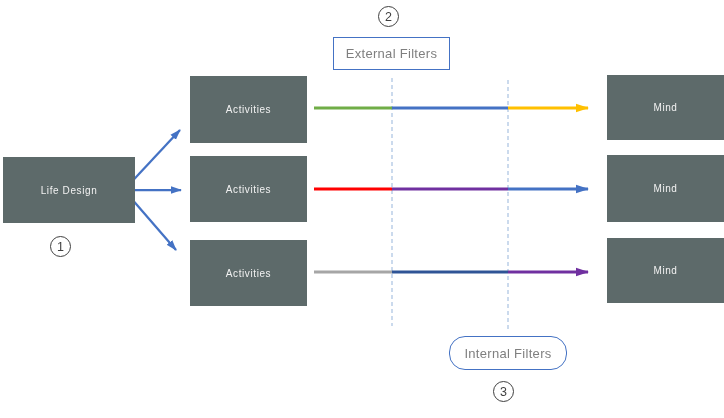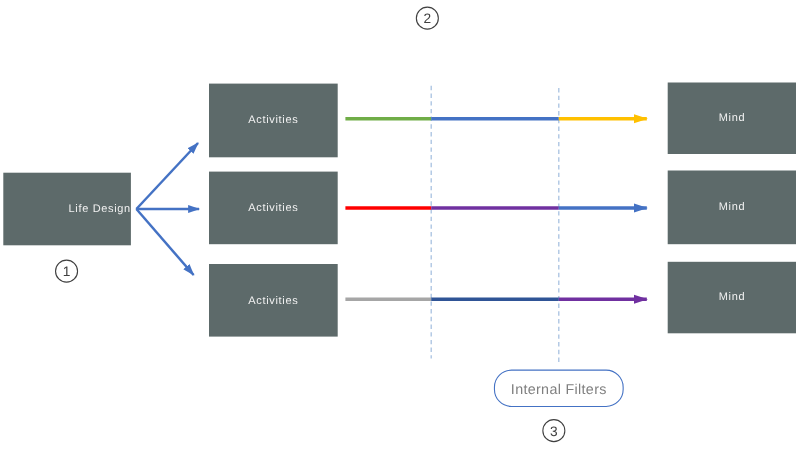--- a/index.html
+++ b/index.html
@@ -86,21 +86,21 @@
 
     <line x1="314" y1="189" x2="392" y2="189" stroke-width="3.2" style="stroke: rgb(255, 0, 0);"></line>
     <line x1="392" y1="189" x2="508" y2="189" stroke-width="3.2" style="stroke: rgb(112, 48, 160);"></line>
     <line x1="508" y1="189" x2="588" y2="189" stroke-width="3.2" marker-end="url(#mk-row2)" style="stroke: rgb(68, 114, 196);"></line>
 
     <line x1="314" y1="272" x2="392" y2="272" stroke-width="3.2" style="stroke: rgb(166, 166, 166);"></line>
     <line x1="392" y1="272" x2="508" y2="272" stroke-width="3.2" style="stroke: rgb(47, 84, 150);"></line>
     <line x1="508" y1="272" x2="588" y2="272" stroke-width="3.2" marker-end="url(#mk-row3)" style="stroke: rgb(112, 48, 160);"></line>
   </svg>
 
-  <div class="node" style="left: 3px; top: 157px; width: 116px; height: 66px; background-color: rgb(93, 106, 106); color: rgb(242, 242, 242); justify-content: flex-end;">
+  <div class="node" style="left: 3px; top: 157px; width: 132px; height: 66px; background-color: rgb(93, 106, 106); color: rgb(242, 242, 242);">
     <span>Life Design</span>
   </div>
 
   <div class="node" style="left: 190px; top: 76px; width: 117px; height: 67px; background-color: rgb(93, 106, 106); color: rgb(242, 242, 242);">
     <span>Activities</span>
   </div>
   <div class="node" style="left: 190px; top: 156px; width: 117px; height: 66px; background-color: rgb(93, 106, 106); color: rgb(242, 242, 242);">
     <span>Activities</span>
   </div>
   <div class="node" style="left: 190px; top: 240px; width: 117px; height: 66px; background-color: rgb(93, 106, 106); color: rgb(242, 242, 242);">
@@ -110,20 +110,23 @@
   <div class="node" style="left: 607px; top: 75px; width: 117px; height: 65px; background-color: rgb(93, 106, 106); color: rgb(242, 242, 242);">
     <span>Mind</span>
   </div>
   <div class="node" style="left: 607px; top: 155px; width: 117px; height: 67px; background-color: rgb(93, 106, 106); color: rgb(242, 242, 242);">
     <span>Mind</span>
   </div>
   <div class="node" style="left: 607px; top: 238px; width: 117px; height: 65px; background-color: rgb(93, 106, 106); color: rgb(242, 242, 242);">
     <span>Mind</span>
   </div>
 
+  <div class="filter-box" style="left: 333px; top: 37px; width: 117px; height: 33px; border-color: rgb(68, 114, 196); color: rgb(127, 127, 127);">
+    <span>External Filters</span>
+  </div>
   <div class="filter-box" style="left: 449px; top: 336px; width: 118px; height: 34px; border-color: rgb(68, 114, 196); color: rgb(127, 127, 127); border-radius: 16px;">
     <span>Internal Filters</span>
   </div>
 
   <div class="step-circle" style="left: 50px; top: 236px; color: rgb(64, 64, 64);">1</div>
   <div class="step-circle" style="left: 378px; top: 6px; color: rgb(64, 64, 64);">2</div>
   <div class="step-circle" style="left: 493px; top: 381px; color: rgb(64, 64, 64);">3</div>
 
 </div>
 

